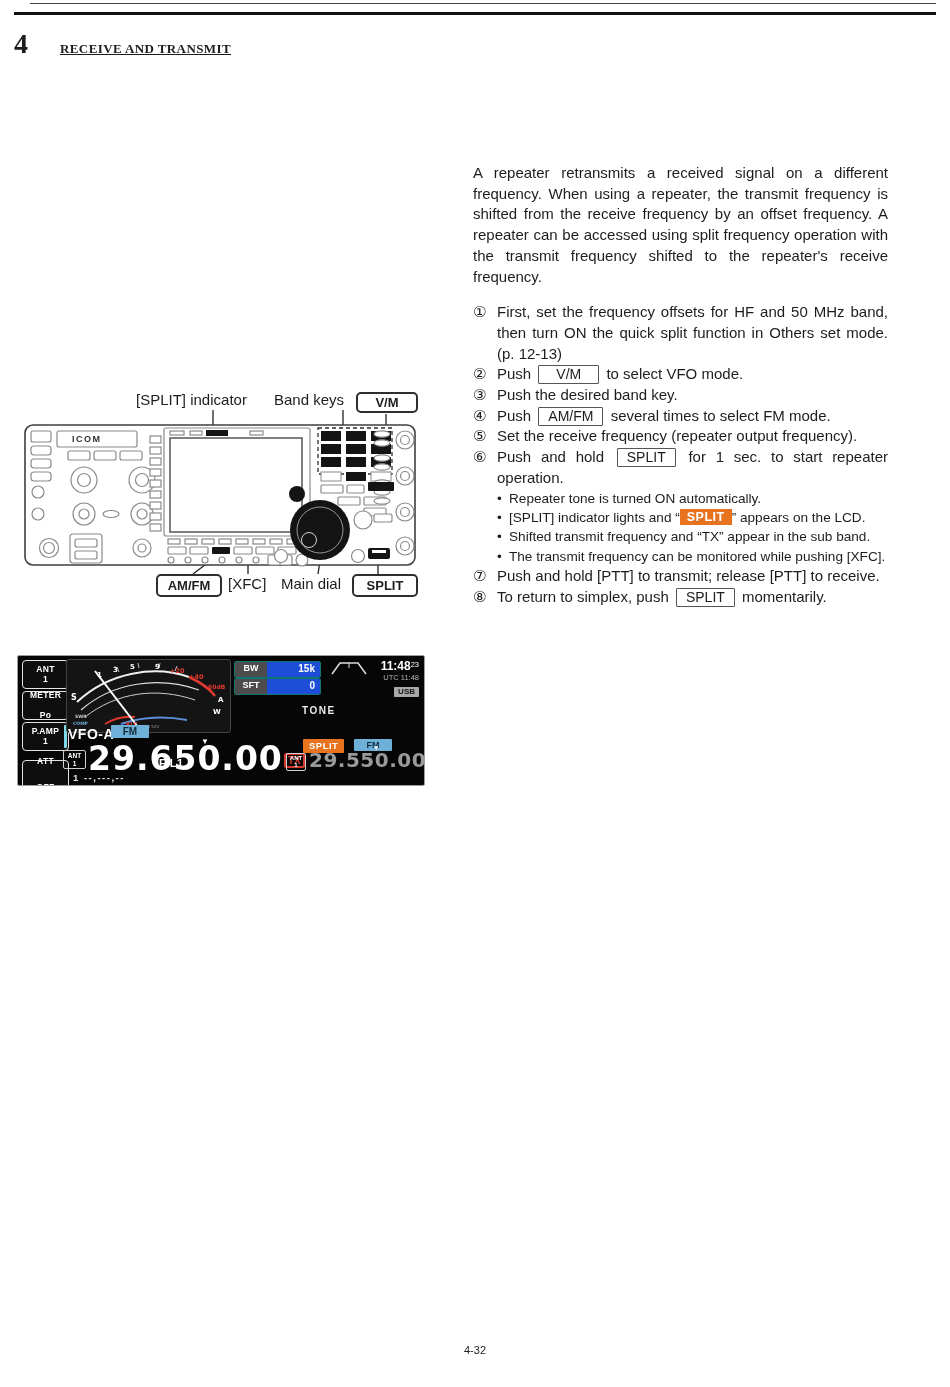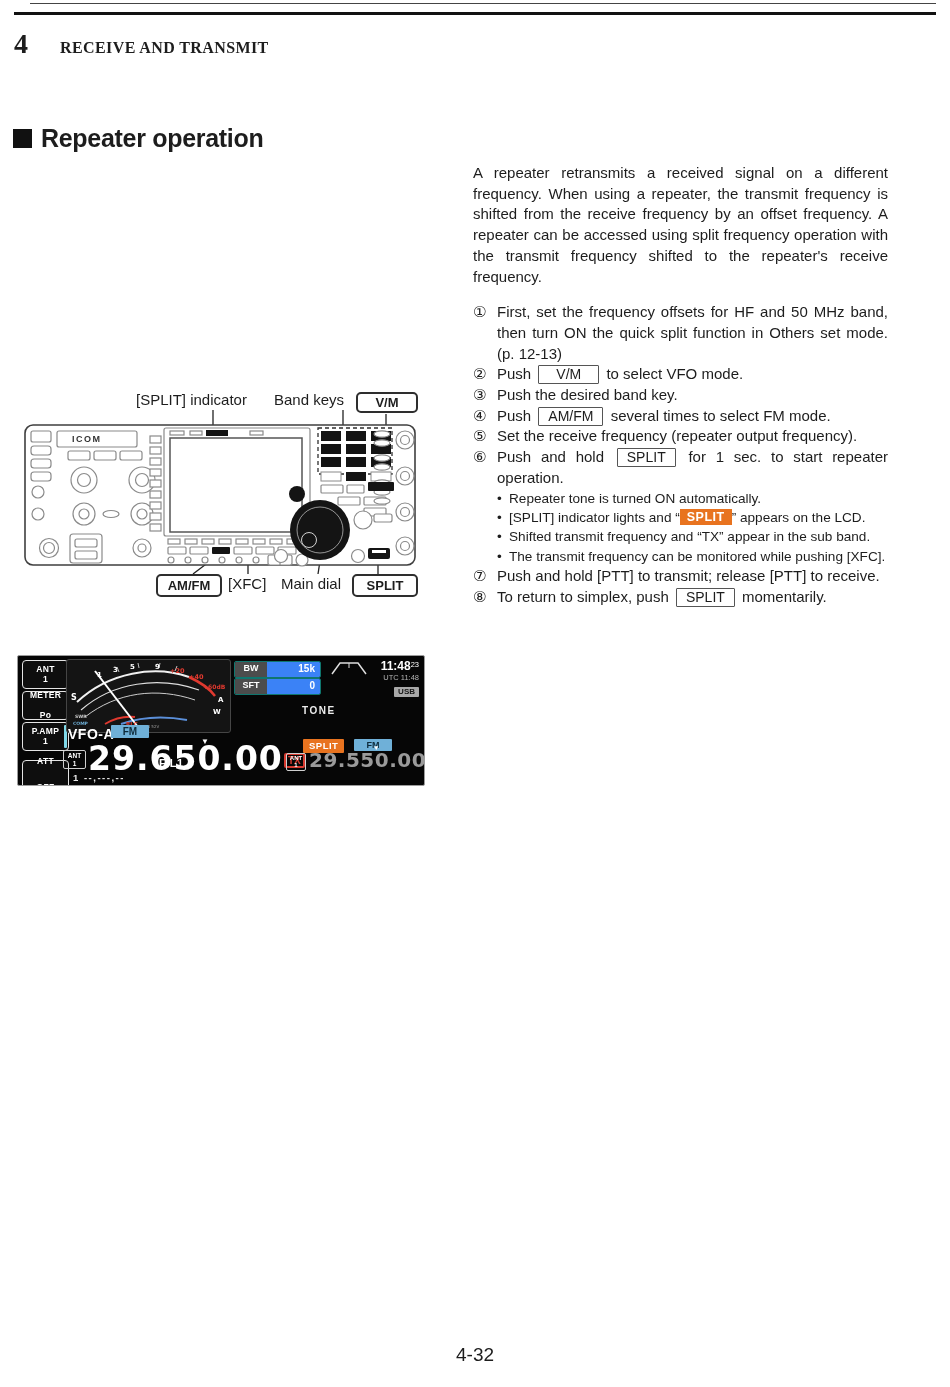--- a/index.html
+++ b/index.html
@@ -3,21 +3,21 @@
 <meta charset="utf-8">
 <style>
   html,body{margin:0;padding:0;background:#fff;}
   .page{position:relative;width:950px;height:1387px;background:#fff;overflow:hidden;
         font-family:"Liberation Sans","DejaVu Sans",sans-serif;color:#1d1d1d;}
   .rule-thin{position:absolute;left:30px;right:14px;top:3px;height:1px;background:#444;}
   .rule-thick{position:absolute;left:14px;right:14px;top:12px;height:3px;background:#111;}
   .chapter{position:absolute;left:14px;top:28px;display:flex;align-items:baseline;gap:32px;
            font-family:"Liberation Serif","DejaVu Serif",serif;font-weight:bold;}
   .chapter-num{font-size:28px;}
-  .chapter-title{font-size:16px;letter-spacing:.4px;}
+  .chapter-title{font-size:13px;letter-spacing:.4px;text-decoration:underline;}
   .section-heading{position:absolute;left:13px;top:124px;display:flex;align-items:center;gap:9px;
                    font-size:25px;font-weight:bold;letter-spacing:-.3px;}
   .square{width:19px;height:19px;background:#111;}
   
   .right-col{position:absolute;left:473px;top:163px;width:415px;font-size:15px;line-height:20.7px;text-align:justify;}
   .intro{margin:0 0 15px 0;}
   .note{display:flex;margin:0 0 15px 0;}
   .hatch{width:13px;min-width:13px;margin-right:7px;
          background:repeating-linear-gradient(45deg,#3a3a3a 0 2px,#fff 2px 5px);}
   .note-text{flex:1;}
@@ -43,21 +43,21 @@
   .lcd{position:absolute;left:17px;top:655px;width:406px;height:129px;background:#060606;
        border:1px solid #9c9c9c;border-radius:2px;overflow:hidden;color:#fff;}
   .sbtn{position:absolute;left:4px;width:45px;height:27px;border:1.5px solid #e4e4e4;border-radius:4px;
        background:#0e0e0e;display:flex;flex-direction:column;align-items:center;justify-content:center;
        font-size:8.5px;font-weight:bold;line-height:9.5px;letter-spacing:.3px;}
   .sbtn .stripe{position:absolute;right:1px;top:2px;bottom:2px;width:3px;background:var(--accent-cyan,#7fd8e8);border-radius:1px;}
   .meter{position:absolute;left:48px;top:3px;width:163px;height:72px;background:#141414;
        border:1px solid #454545;border-radius:3px;}
   .mbadge{position:absolute;left:216px;width:85px;height:15px;display:flex;border:1px solid #0f766e;border-radius:2px;overflow:hidden;font-weight:bold;}
   .mbadge .bl{background:#4c4c4c;color:#fff;font-size:9px;line-height:13px;padding:0 5px;width:22px;text-align:center;}
-  .mbadge .bv{background:#3b82f6;color:#fff;font-size:10px;line-height:13px;flex:1;text-align:right;padding:0 5px;}
+  .mbadge .bv{background:#1d4ed8;color:#fff;font-size:10px;line-height:13px;flex:1;text-align:right;padding:0 5px;}
   .ficon{position:absolute;left:313px;top:5px;}
   .clock{position:absolute;right:5px;top:3px;text-align:right;line-height:11px;}
   .time{font-size:12px;font-weight:bold;}
   .sec{font-size:7.5px;vertical-align:3px;}
   .utc{font-size:7.5px;color:#b5b5b5;}
   .usb{display:inline-block;background:#a8a8a8;color:#151515;font-weight:bold;font-size:8px;
        line-height:10px;padding:0 4px;margin-top:2px;border-radius:1px;}
   .tone{position:absolute;left:284px;top:49px;font-size:10px;font-weight:bold;letter-spacing:1.5px;color:#ececec;}
   .vfo{position:absolute;left:50px;top:70px;font-size:14px;font-weight:bold;letter-spacing:.5px;}
   .modeb{position:absolute;background:var(--mode-blue,#6fb0d8);color:#0d2a3a;font-weight:bold;
@@ -74,38 +74,34 @@
   .freq-sub{position:absolute;left:291px;top:94px;font-family:"DejaVu Sans",sans-serif;
        font-size:20px;font-weight:bold;letter-spacing:.5px;color:var(--sub-gray,#9a9a9a);line-height:20px;text-align:right;}
   .tri{position:absolute;color:#fff;font-size:8px;line-height:8px;}
   .tri.main{left:183px;top:82px;}
   .tri.sub{left:355px;top:88px;font-size:6.5px;}
   .txb{position:absolute;left:266px;top:83px;border:2px solid var(--tx-red,#d63a2f);color:var(--tx-red,#d63a2f);
        font-size:10px;font-weight:bold;line-height:11px;padding:0 2px;border-radius:2px;margin-top:14px;}
   .splcd{position:absolute;left:285px;top:83px;background:var(--split-orange,#e8731f);color:#fff;
        font-size:9.5px;font-weight:bold;line-height:14px;padding:0 6px;letter-spacing:.5px;border-radius:1px;}
   .mem{position:absolute;left:55px;top:116px;font-size:9.5px;font-weight:bold;letter-spacing:1.5px;color:#e8e8e8;}
-  .footer{position:absolute;left:0;right:0;top:1344px;text-align:center;font-size:19px;}
+  .footer{position:absolute;left:0;right:0;top:1344px;text-align:center;font-size:11px;}
 </style>
 </head>
 <body>
 
 <div class="page">
   <div class="rule-thin"></div>
   <div class="rule-thick"></div>
 
   <div class="chapter">
     <span class="chapter-num">4</span>
     <span class="chapter-title">RECEIVE AND TRANSMIT</span>
   </div>
 
-  <div class="section-heading">
-    <span class="square"></span>
-    <span>Repeater operation</span>
-  </div>
 
   <div class="right-col">
     <p class="intro">A repeater retransmits a received signal on a different frequency. When using a repeater, the transmit frequency is shifted from the receive frequency by an offset frequency. A repeater can be accessed using split frequency operation with the transmit frequency shifted to the repeater's receive frequency.</p>
     <div id="steps">
         <div class="step">
           <div class="step-row">
             <span class="step-num">①</span>
             <span class="step-body">First, set the frequency offsets for HF and 50 MHz band, then turn ON the quick split function in Others set mode. (p. 12-13)</span>
           </div>
         </div>

